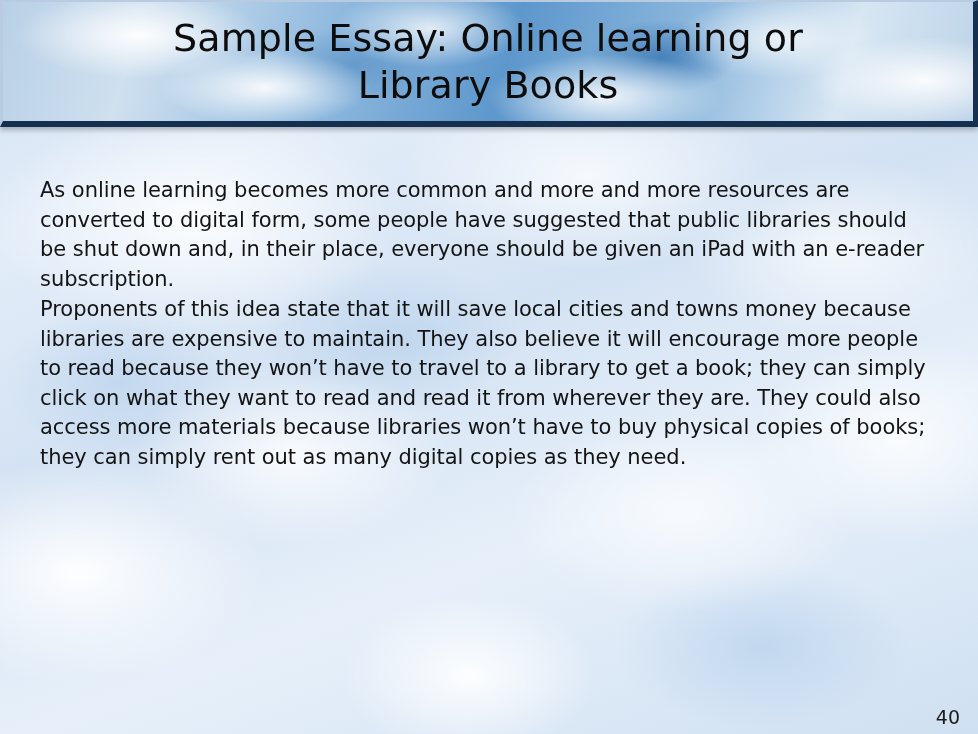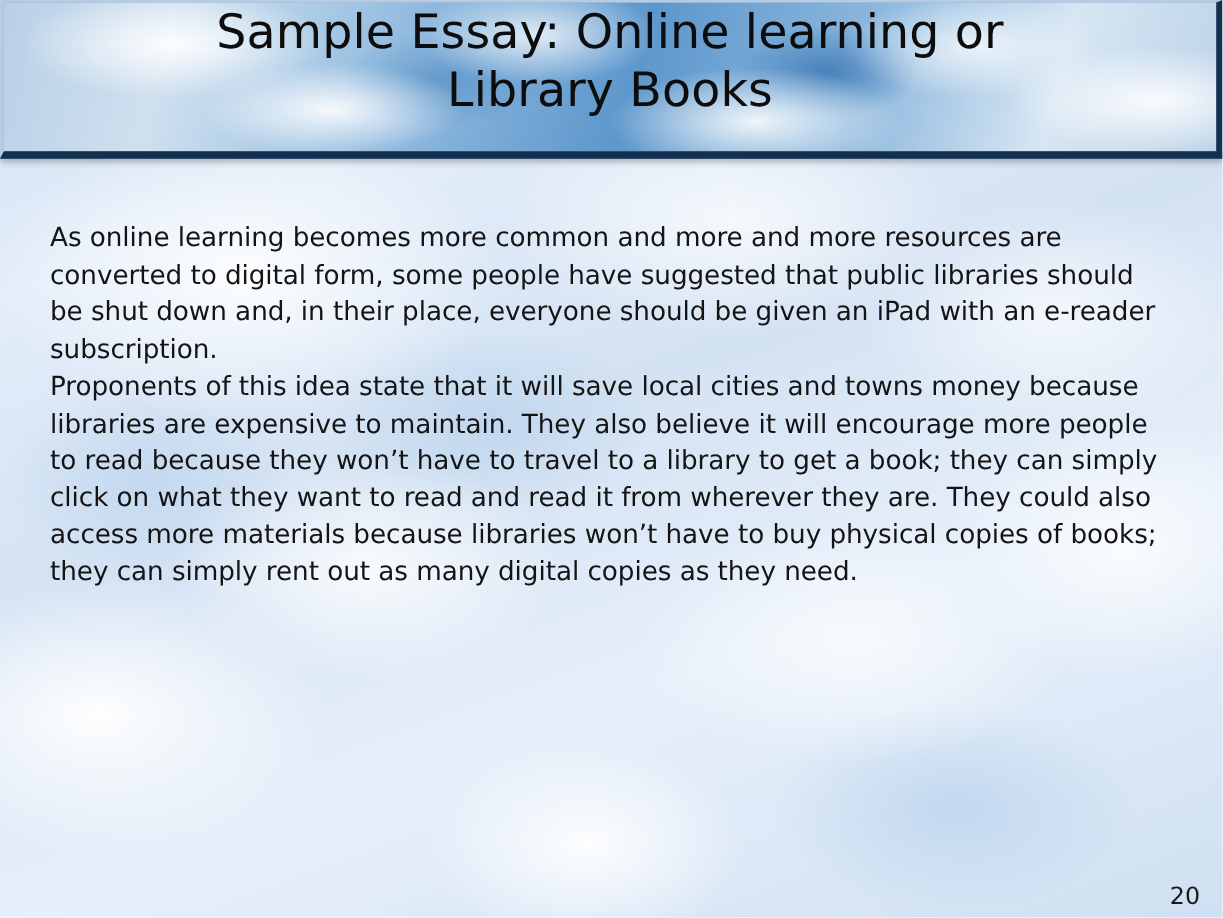--- a/index.html
+++ b/index.html
@@ -51,20 +51,21 @@
       radial-gradient(ellipse 170px 60px at 27% 72%, rgba(255,255,255,0.9) 0%, rgba(255,255,255,0) 62%),
       radial-gradient(ellipse 150px 62px at 44% 22%, rgba(255,255,255,0.78) 0%, rgba(255,255,255,0) 64%),
       radial-gradient(ellipse 190px 70px at 62% 80%, rgba(255,255,255,0.88) 0%, rgba(255,255,255,0) 62%),
       radial-gradient(ellipse 160px 64px at 80% 30%, rgba(255,255,255,0.72) 0%, rgba(255,255,255,0) 64%),
       radial-gradient(ellipse 190px 70px at 95% 66%, rgba(255,255,255,0.9) 0%, rgba(255,255,255,0) 62%),
       radial-gradient(ellipse 110px 56px at 68% 46%, rgba(38,104,169,0.65) 0%, rgba(38,104,169,0) 66%),
       radial-gradient(ellipse 120px 58px at 36% 52%, rgba(60,124,185,0.45) 0%, rgba(60,124,185,0) 66%),
       linear-gradient(105deg, #b8d0e6 0%, #cfe0ef 14%, #8fb9de 34%, #5d97cc 52%, #8cb7dd 70%, #d7e6f3 86%, #bcd3e8 100%);
     box-shadow: 0 3px 5px rgba(0,0,0,0.25);
     display: flex;
+    align-items: center;
     justify-content: center;
   }
 
   #title-text {
     width: 100%;
     text-align: center;
     font-family: "DejaVu Sans", sans-serif;
     font-size: 38px;
     line-height: 47px;
     color: #0d0d0d;
@@ -110,15 +111,15 @@
   <div id="title-banner">
     <div id="title-text">Sample Essay: Online learning or
 Library Books</div>
   </div>
 
   <div id="body-block">
     <p class="para">As online learning becomes more common and more and more resources are converted to digital form, some people have suggested that public libraries should be shut down and, in their place, everyone should be given an iPad with an e-reader subscription.</p>
     <p class="para">Proponents of this idea state that it will save local cities and towns money because libraries are expensive to maintain. They also believe it will encourage more people to read because they won’t have to travel to a library to get a book; they can simply click on what they want to read and read it from wherever they are. They could also access more materials because libraries won’t have to buy physical copies of books; they can simply rent out as many digital copies as they need.</p>
   </div>
 
-  <div id="page-number">20</div>
+  <div id="page-number">40</div>
 
 </div>
 
 </body></html>

